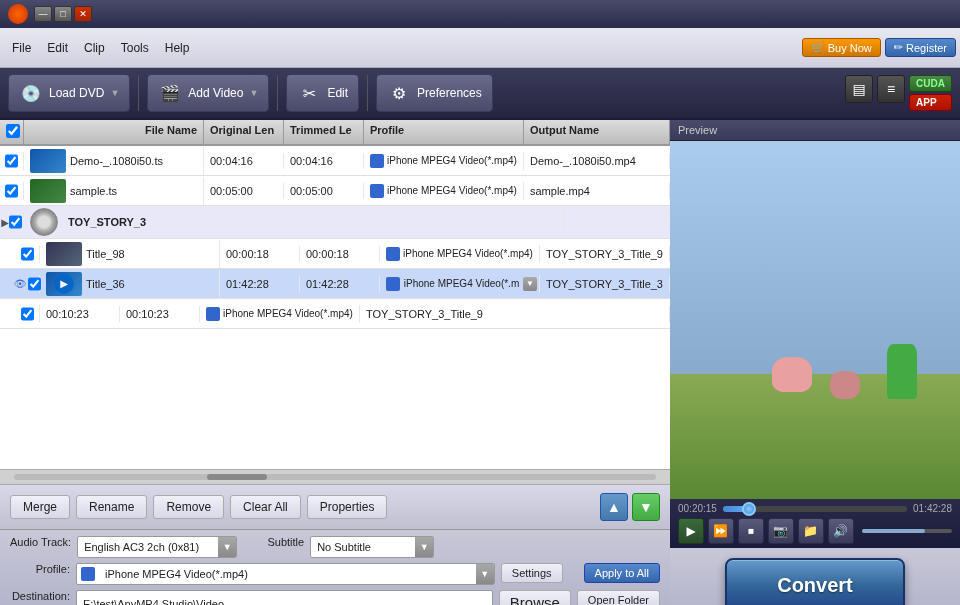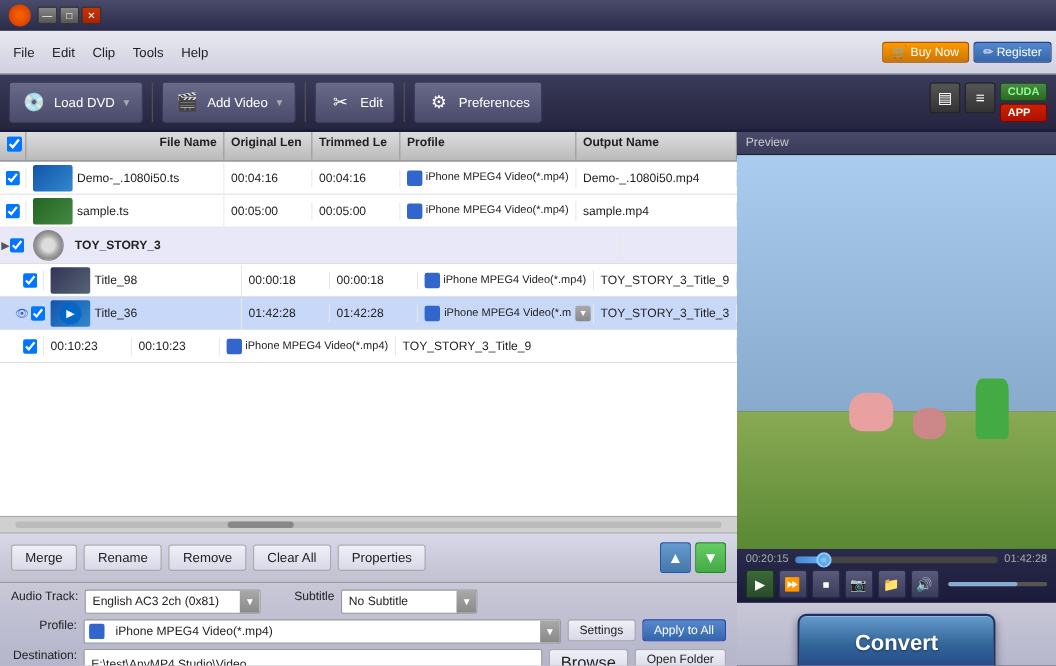--- a/index.html
+++ b/index.html
@@ -321,20 +321,21 @@
     }
     .apply-btn {
       background: linear-gradient(to bottom, #5588cc, #3366aa);
       border: 1px solid #2244aa;
       border-radius: 3px;
       padding: 3px 10px;
       font-size: 11px;
       color: white;
       cursor: pointer;
       white-space: nowrap;
+      margin-left: 15px;
     }
     .dest-input {
       flex: 1;
       height: 27px;
       background: white;
       border: 1px solid #999;
       border-radius: 2px;
       font-size: 11px;
       color: #222;
       padding: 0 6px;

